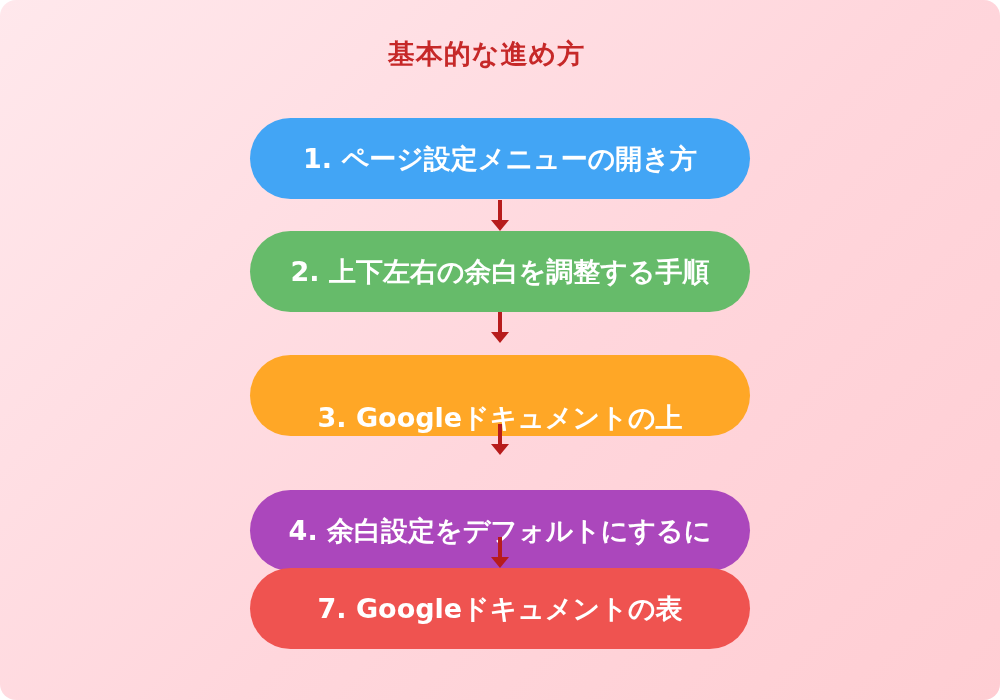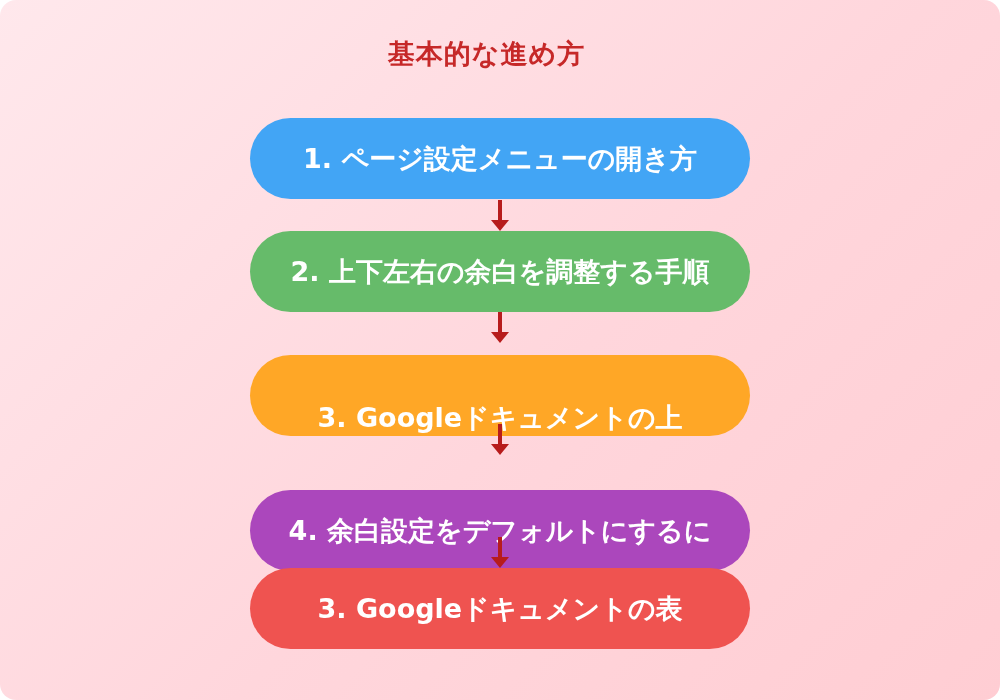--- a/index.html
+++ b/index.html
@@ -65,15 +65,15 @@
 
   <div class="step" style="top:448px; background:#ab47bc;margin-top:42px;">
     <span>4. 余白設定をデフォルトにするに</span>
   </div>
   <div class="arrow" style="top:537px;">
     <div class="shaft"></div>
     <div class="head"></div>
   </div>
 
   <div class="step" style="top:568px; background:#ef5350;">
-    <span>3. Googleドキュメントの表</span>
+    <span>7. Googleドキュメントの表</span>
   </div>
 </div>
 
 </body></html>

